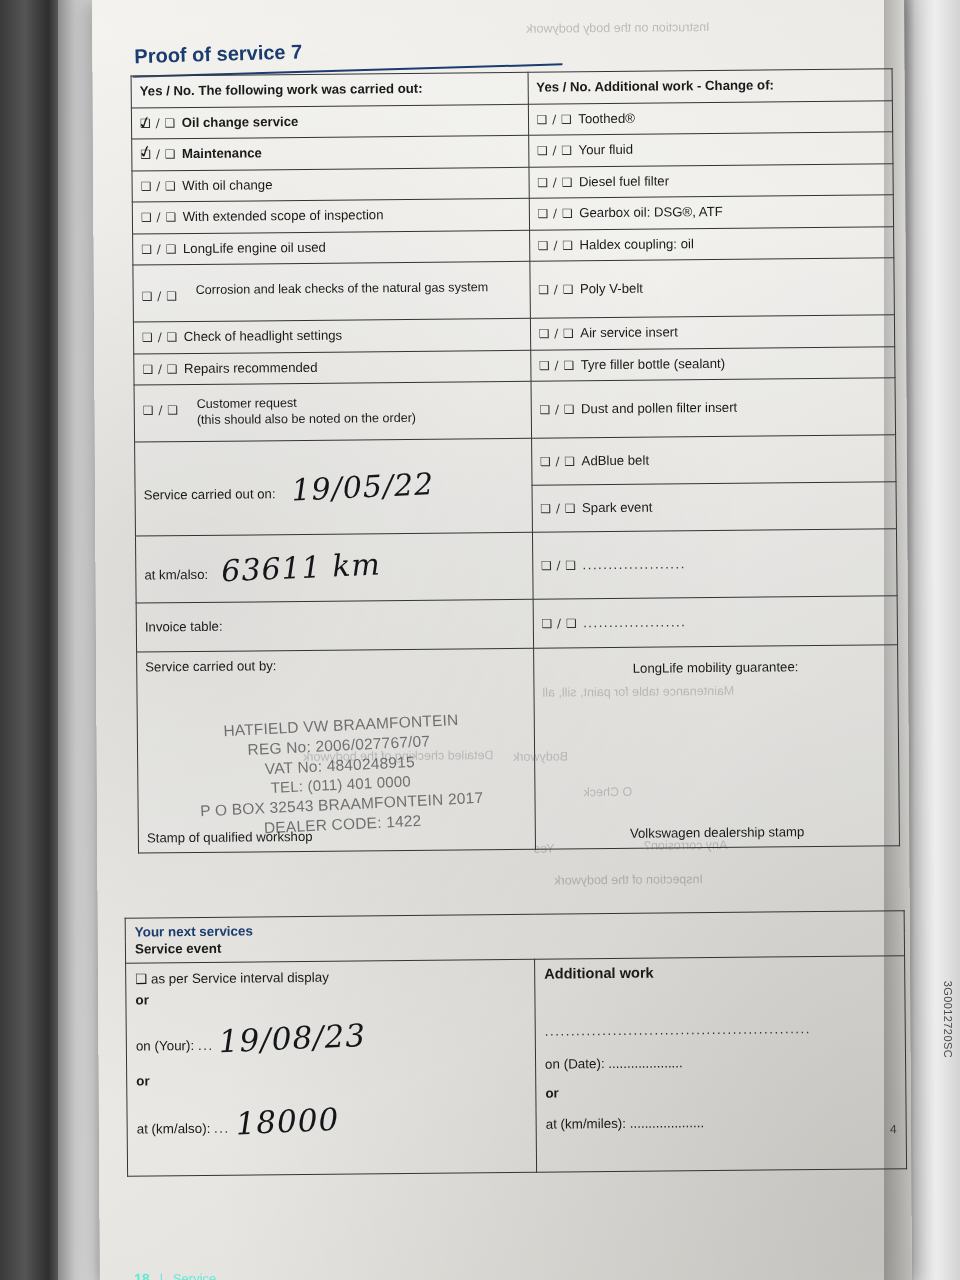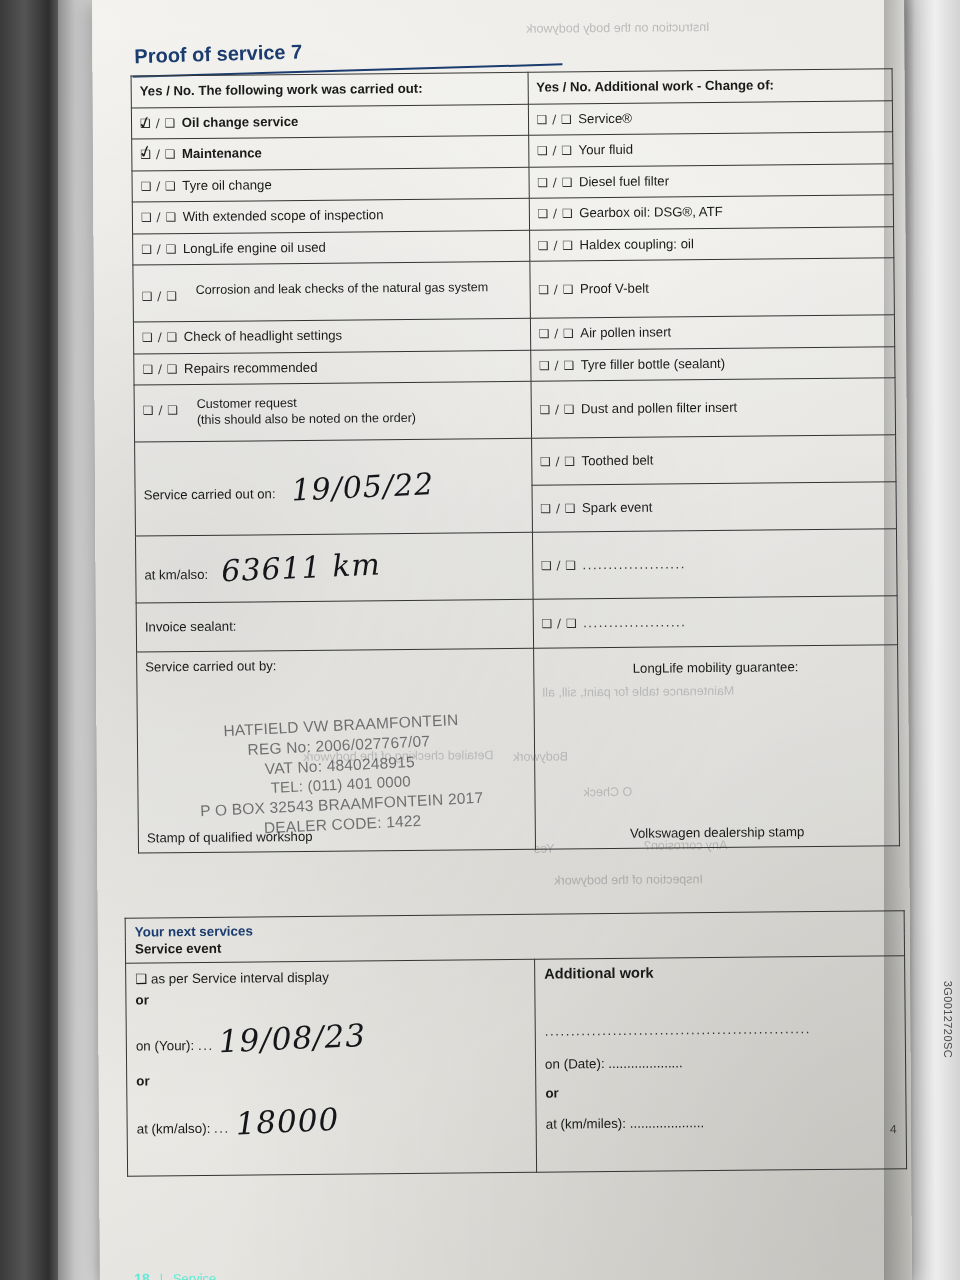--- a/index.html
+++ b/index.html
@@ -238,37 +238,37 @@
         <td class="colL hdr">Yes / No. The following work was carried out:</td>
         <td class="colR hdr">Yes / No. Additional work - Change of:</td>
       </tr>
 
       <tr class="row-item">
         <td style="position:relative;">
           <span class="cb">❑ / ❑</span><span class="lbl-b">Oil change service</span>
           <span class="tick" style="left:6px; top:4px;">✓</span>
         </td>
         <td>
-          <span class="cb">❑ / ❑</span><span>Service®</span>
+          <span class="cb">❑ / ❑</span><span>Toothed®</span>
         </td>
       </tr>
 
       <tr class="row-item">
         <td style="position:relative;">
           <span class="cb">❑ / ❑</span><span class="lbl-b">Maintenance</span>
           <span class="tick" style="left:6px; top:2px;">✓</span>
         </td>
         <td>
           <span class="cb">❑ / ❑</span><span>Your fluid</span>
         </td>
       </tr>
 
       <tr class="row-item">
         <td>
-          <span class="cb">❑ / ❑</span><span>Tyre oil change</span>
+          <span class="cb">❑ / ❑</span><span>With oil change</span>
         </td>
         <td>
           <span class="cb">❑ / ❑</span><span>Diesel fuel filter</span>
         </td>
       </tr>
 
       <tr class="row-item">
         <td>
           <span class="cb">❑ / ❑</span><span>With extended scope of inspection</span>
         </td>
@@ -285,30 +285,30 @@
           <span class="cb">❑ / ❑</span><span>Haldex coupling: oil</span>
         </td>
       </tr>
 
       <tr>
         <td style="height:42px;">
           <span class="cb" style="float:left; margin-top:6px;">❑ / ❑</span>
               <span class="two-line" style="display:block; margin-left:54px;">Corrosion and leak checks of the natural gas system</span>
         </td>
         <td>
-          <span class="cb">❑ / ❑</span><span>Proof V-belt</span>
+          <span class="cb">❑ / ❑</span><span>Poly V-belt</span>
         </td>
       </tr>
 
       <tr class="row-item">
         <td>
           <span class="cb">❑ / ❑</span><span>Check of headlight settings</span>
         </td>
         <td>
-          <span class="cb">❑ / ❑</span><span>Air pollen insert</span>
+          <span class="cb">❑ / ❑</span><span>Air service insert</span>
         </td>
       </tr>
 
       <tr class="row-item">
         <td>
           <span class="cb">❑ / ❑</span><span>Repairs recommended</span>
         </td>
         <td>
           <span class="cb">❑ / ❑</span><span>Tyre filler bottle (sealant)</span>
         </td>
@@ -324,42 +324,42 @@
           <span class="cb">❑ / ❑</span><span>Dust and pollen filter insert</span>
         </td>
       </tr>
 
       <tr>
         <td rowspan="2" style="height:64px;">
           <span>Service carried out on:</span>
           <span class="hand" style="margin-left:12px;">19/05/22</span>
         </td>
         <td style="height:32px;">
-          <span class="cb">❑ / ❑</span><span>Toothed belt</span>
+          <span class="cb">❑ / ❑</span><span>AdBlue belt</span>
         </td>
       </tr>
       <tr>
         <td style="height:32px;">
           <span class="cb">❑ / ❑</span><span>Spark event</span>
         </td>
       </tr>
 
       <tr>
         <td style="height:52px;">
           <span>at km/also:</span>
           <span class="hand" style="margin-left:10px;">63611 km</span>
         </td>
         <td>
           <span class="cb">❑ / ❑</span><span class="dots">....................</span>
         </td>
       </tr>
 
       <tr>
         <td style="height:34px;">
-          <span>Invoice sealant:</span>
+          <span>Invoice table:</span>
           <span></span>
         </td>
         <td>
           <span class="cb">❑ / ❑</span><span class="dots">....................</span>
         </td>
       </tr>
 
       <tr>
         <td style="height:186px; vertical-align:top; position:relative;">
           <span>Service carried out by:</span>

